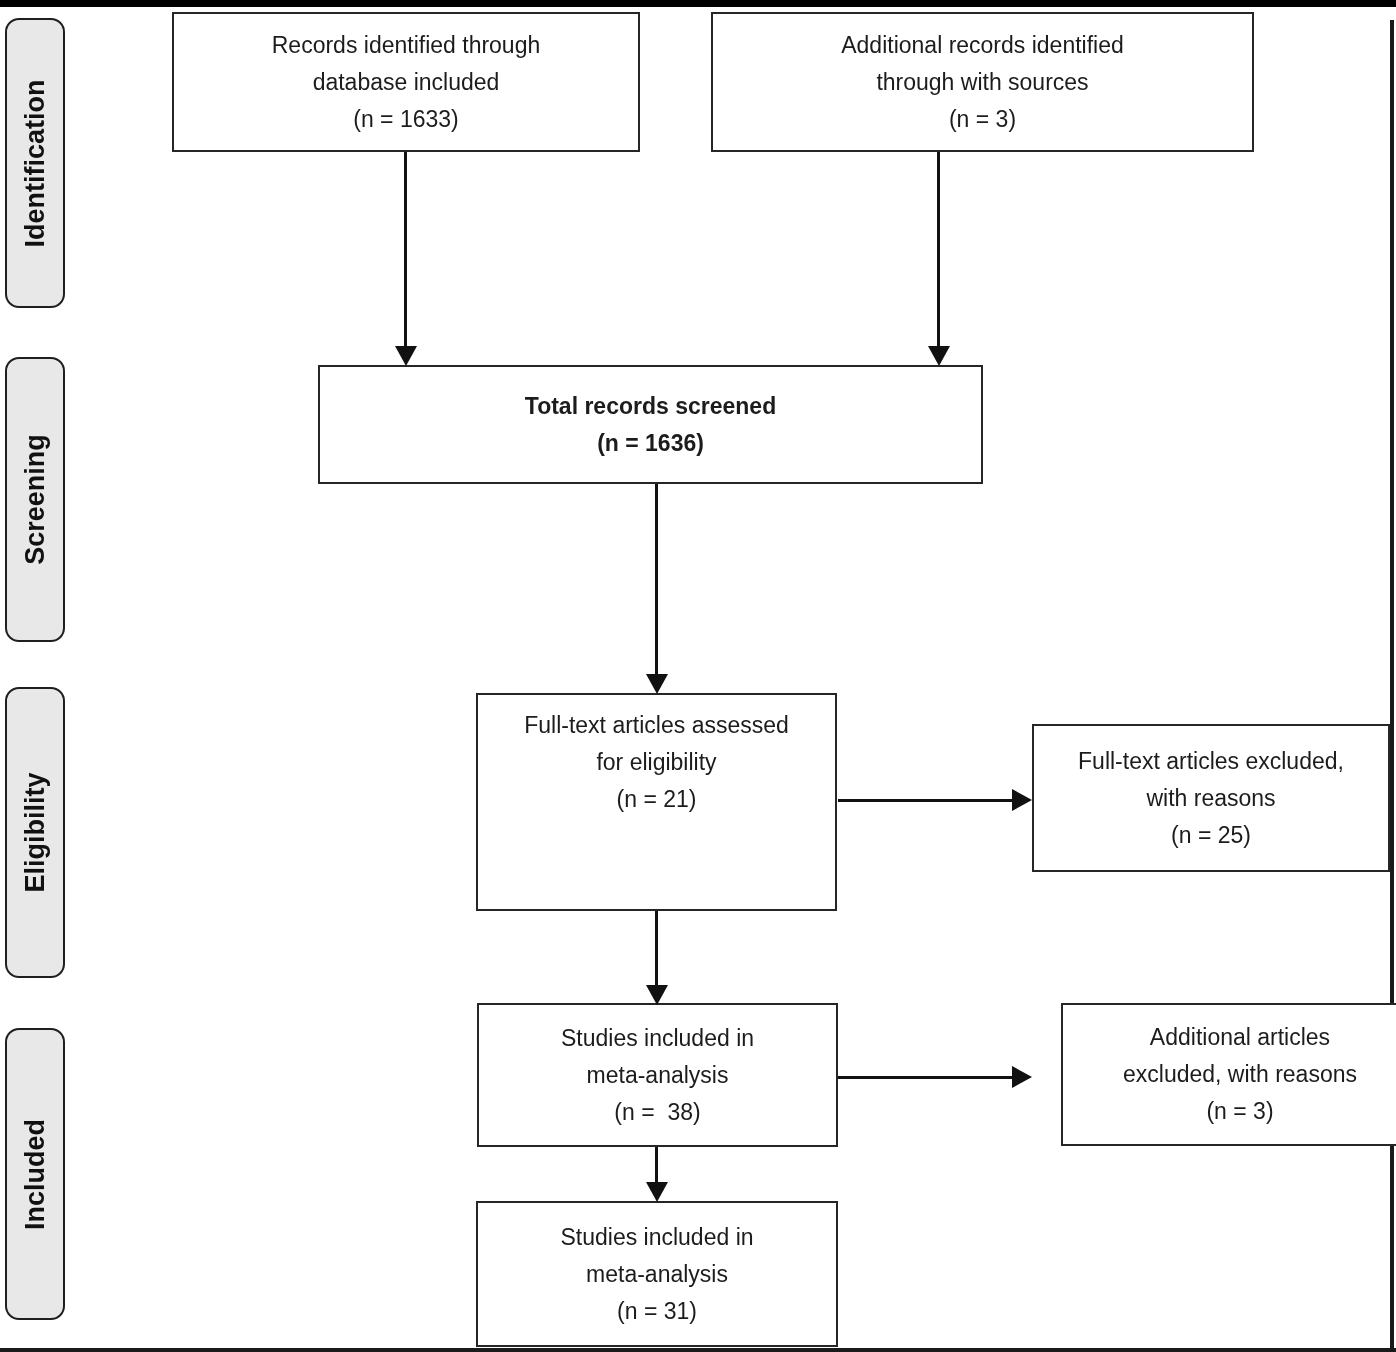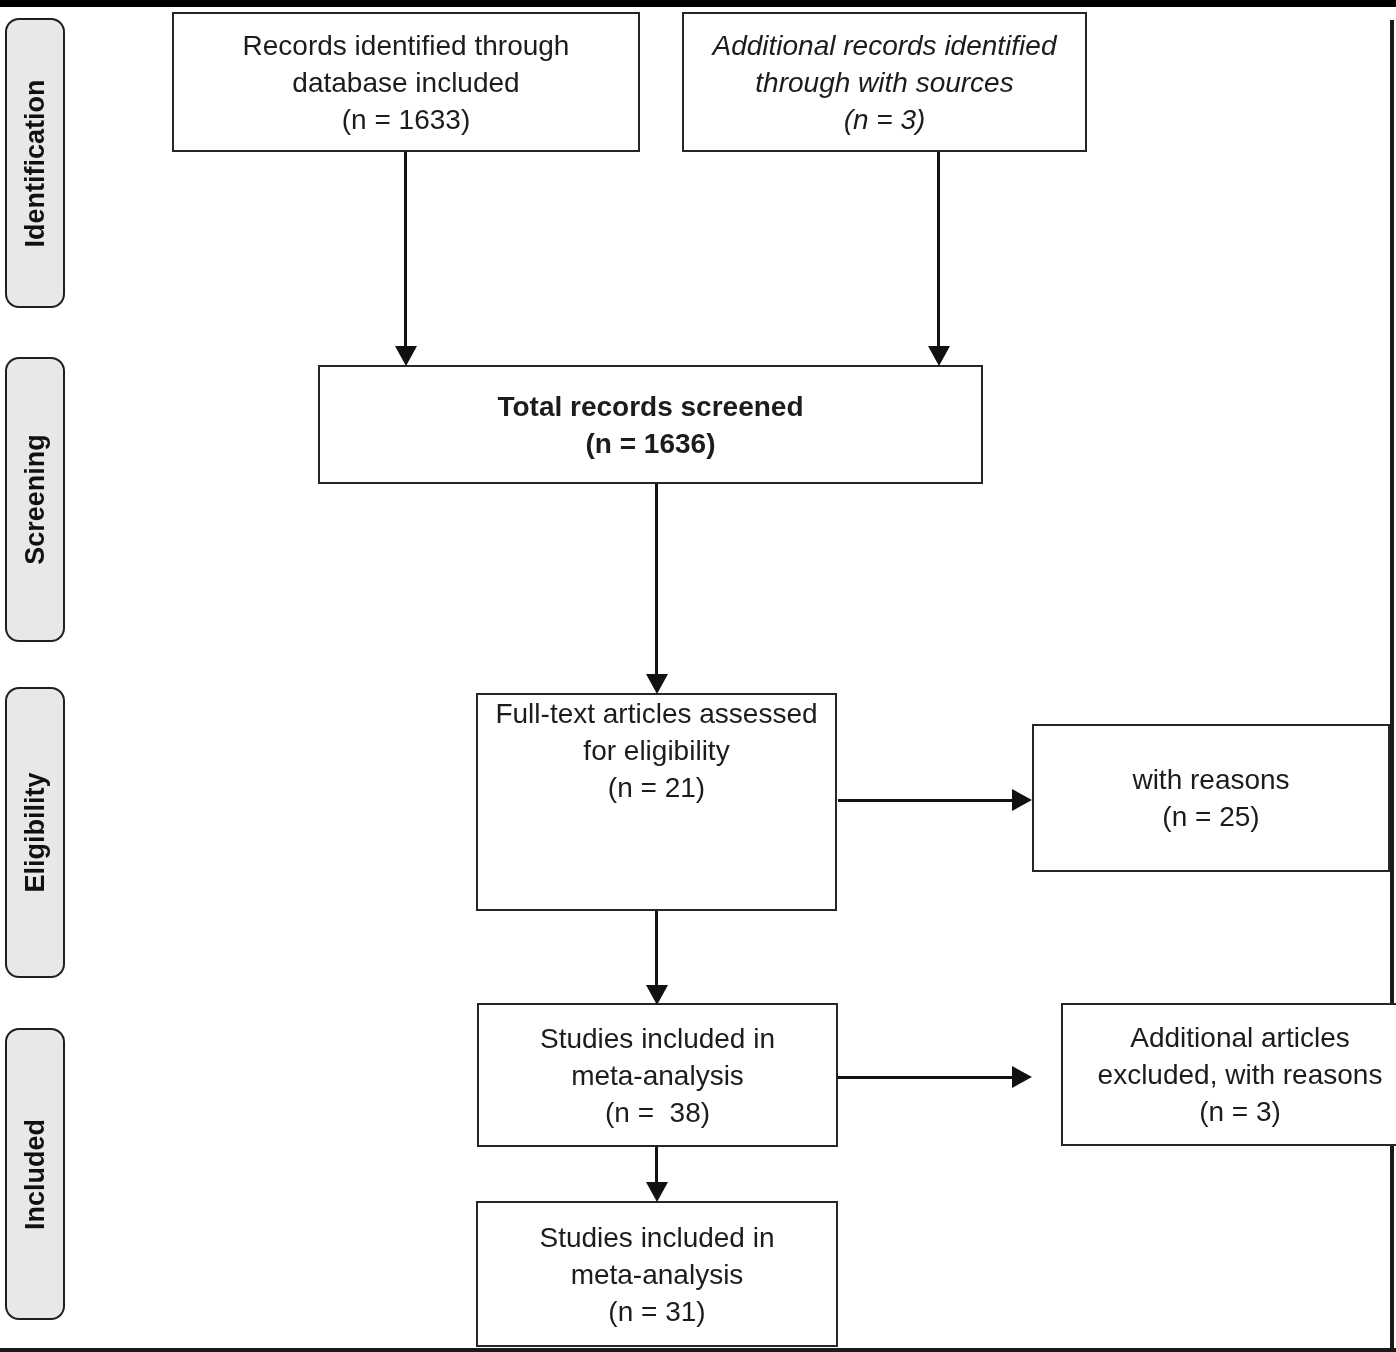--- a/index.html
+++ b/index.html
@@ -39,27 +39,27 @@
 
   
   .fbox {
     position:absolute;
     background:#fff;
     border:2px solid #262626;
     box-sizing:border-box;
     display:flex; flex-direction:column;
     align-items:center; justify-content:center;
     text-align:center;
-    font-size:28px; line-height:37px;
+    font-size:23px; line-height:37px;
   }
   .fbox .line { white-space:pre-wrap; }
   .box-a        { left:172px;  top:12px;   width:468px; height:140px; }
-  .box-b        { left:682px;  top:12px;   width:405px; height:140px;font-style:italic; }
+  .box-b        { left:711px;  top:12px;   width:543px; height:140px; }
   .box-total    { left:318px;  top:365px;  width:665px; height:119px;font-weight:bold; }
-  .box-fulltext { left:476px;  top:693px;  width:361px; height:218px; justify-content:flex-start; }
+  .box-fulltext { left:476px;  top:693px;  width:361px; height:218px; justify-content:flex-start; padding-top:12px; }
   .box-excl1    { left:1032px; top:724px;  width:358px; height:148px; }
   .box-studies  { left:477px;  top:1003px; width:361px; height:144px; }
   .box-excl2    { left:1032px; top:1003px; width:358px; height:143px;margin-left:29px; }
   .box-final    { left:476px;  top:1201px; width:362px; height:146px; }
 
   
   .aline-v { position:absolute; width:3px;  background:#111; }
   .aline-h { position:absolute; height:3px; background:#111; }
   .ahead-down {
     position:absolute; width:0; height:0;
@@ -127,20 +127,21 @@
     <div class="line">(n = 1636)</div>
   </div>
 
   <div class="fbox box-fulltext">
     <div class="line">Full-text articles assessed</div>
     <div class="line">for eligibility</div>
     <div class="line">(n = 21)</div>
   </div>
 
   <div class="fbox box-excl1">
+    <div class="line">Full-text articles excluded,</div>
     <div class="line">with reasons</div>
     <div class="line">(n = 25)</div>
   </div>
 
   <div class="fbox box-studies">
     <div class="line">Studies included in</div>
     <div class="line">meta-analysis</div>
     <div class="line">(n =  38)</div>
   </div>
 

